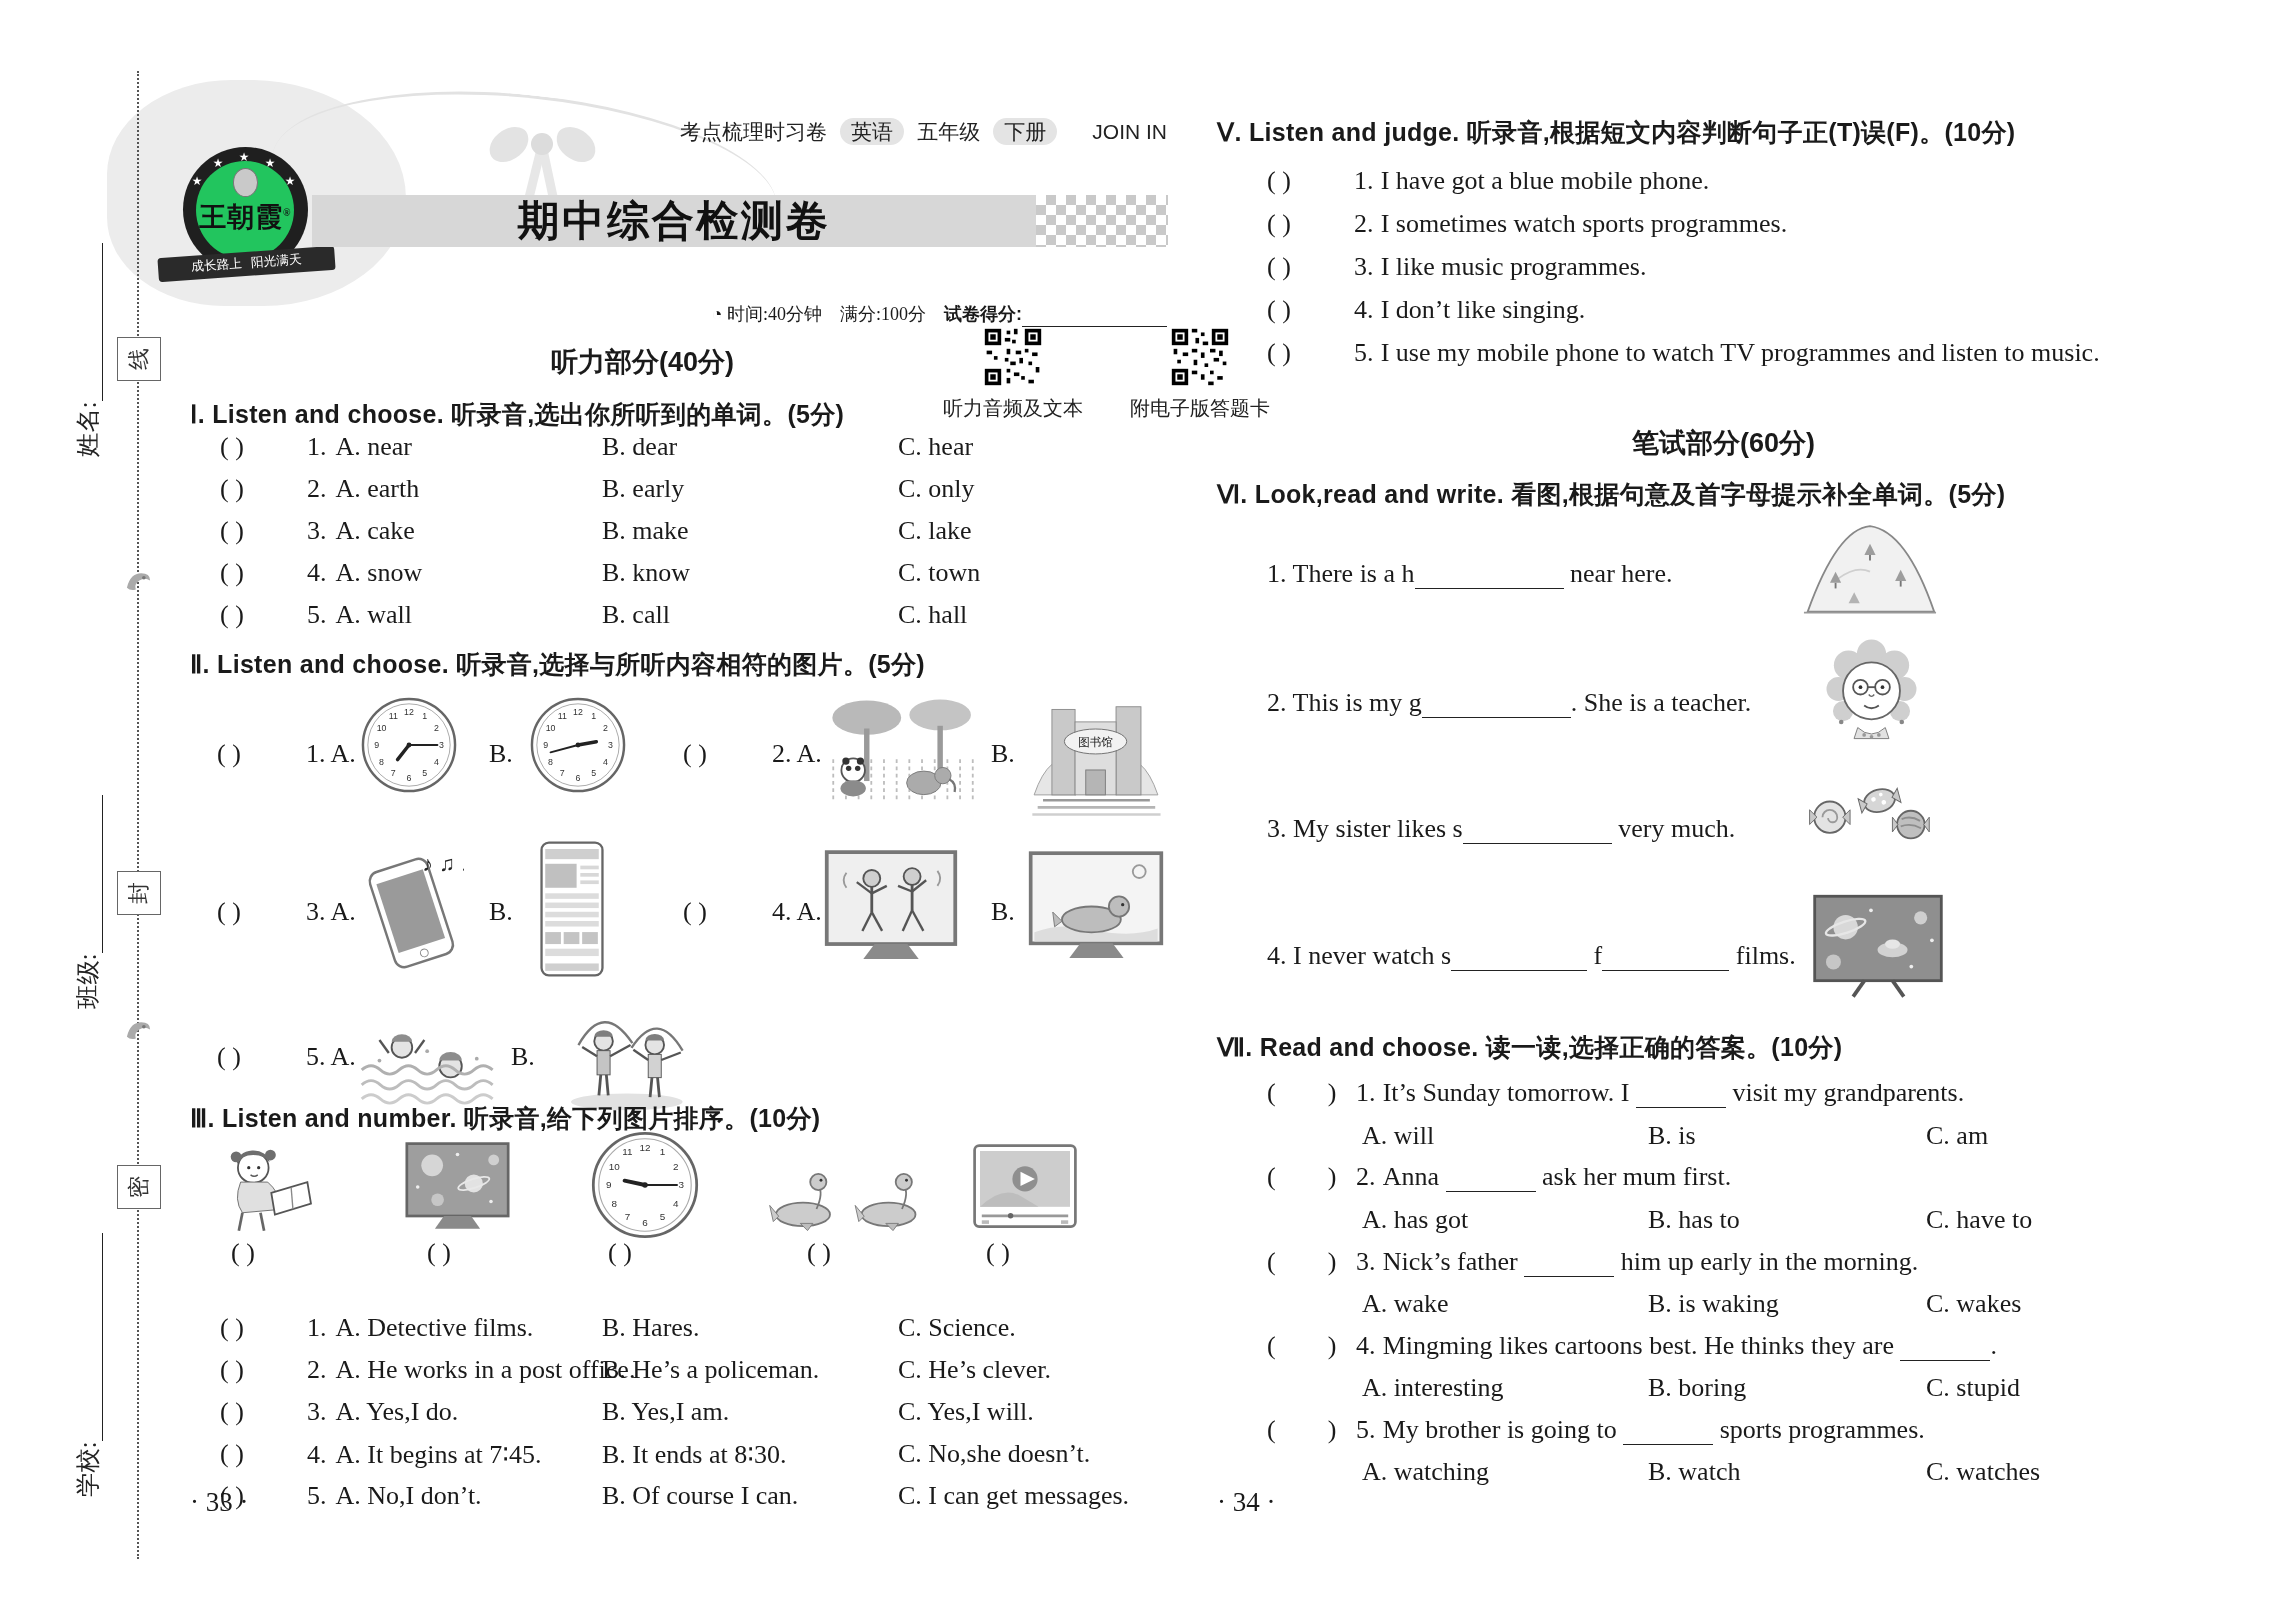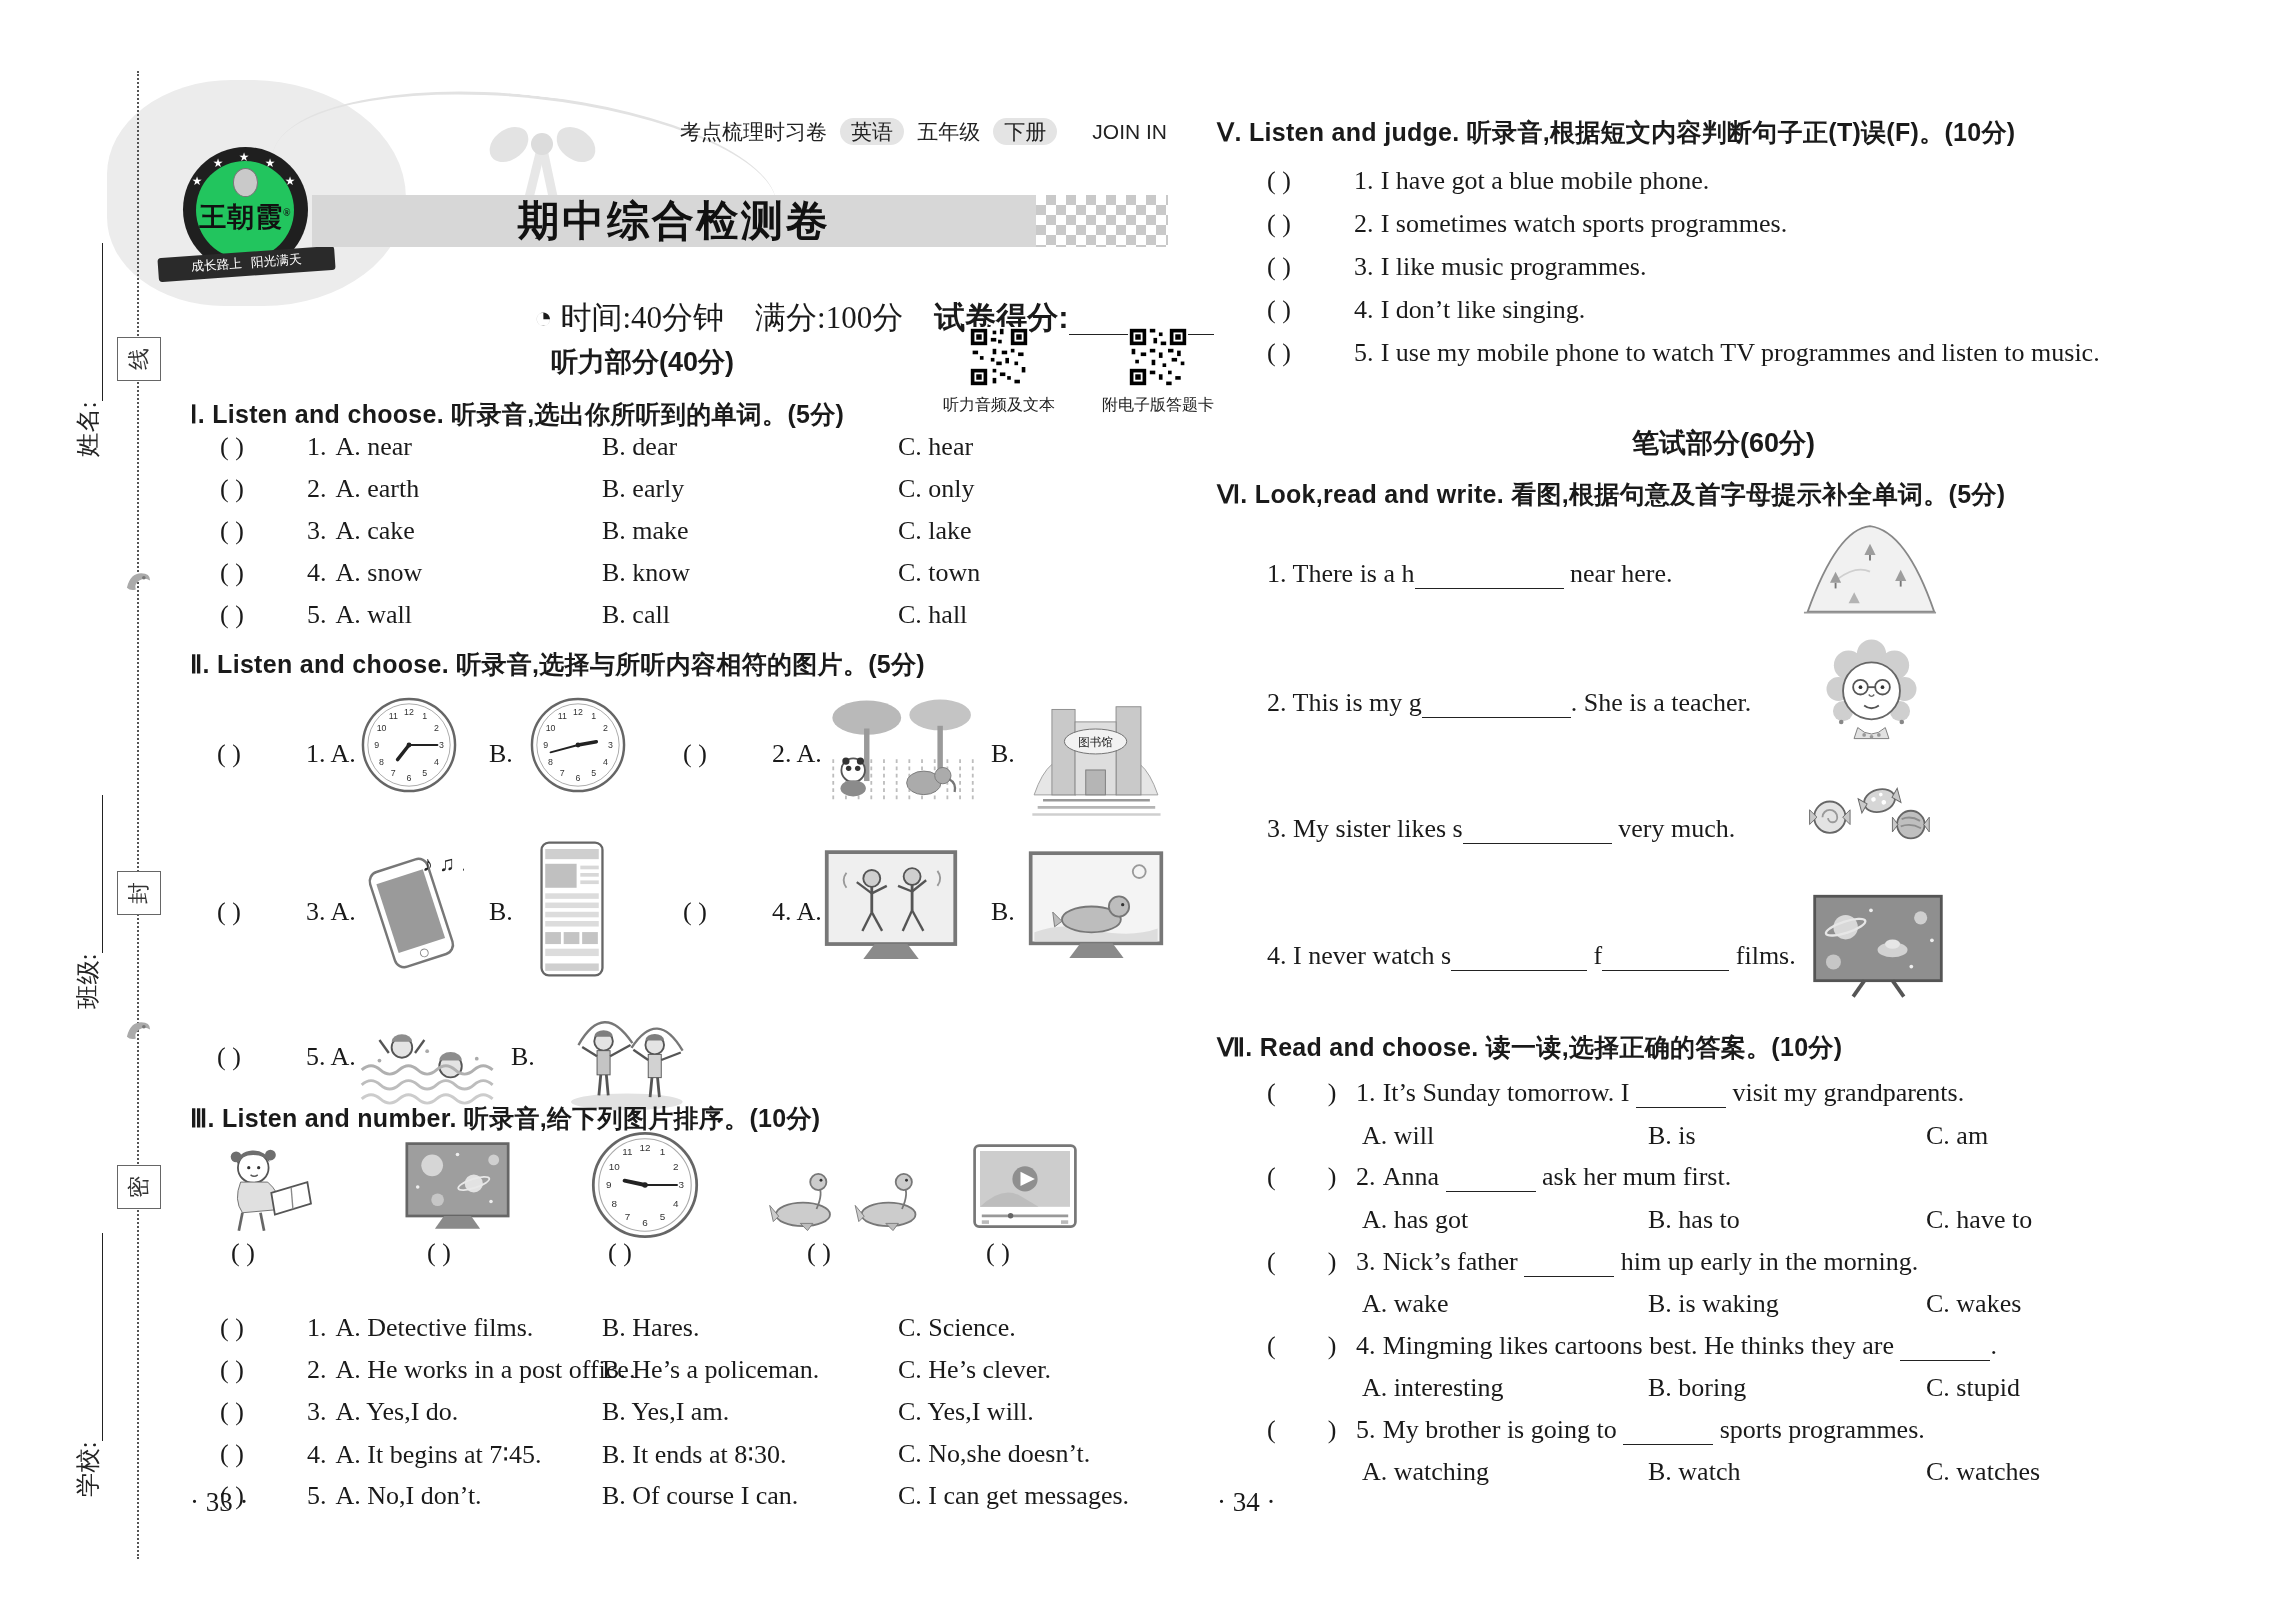--- a/index.html
+++ b/index.html
@@ -53,37 +53,37 @@
   .header-row .pill{background:#e4e4e4;border-radius:13.6px;padding:1.8px 11px;margin:0 7.2px;}
   .header-row .gap{display:inline-block;width:16.3px;}
   .title-band{position:absolute;left:122px;top:195px;width:724px;height:52px;background:#d7d7d7;
               display:flex;align-items:center;justify-content:center;}
   .title-band .t{font-family:"Liberation Sans",sans-serif;font-weight:700;font-size:42px;
                  letter-spacing:2.7px;color:#111;}
   .checker{position:absolute;left:846px;top:195px;width:132px;height:52px;
     background-image:linear-gradient(45deg,#c9c9c9 25%,transparent 25%,transparent 75%,#c9c9c9 75%),
                      linear-gradient(45deg,#c9c9c9 25%,transparent 25%,transparent 75%,#c9c9c9 75%);
     background-size:20px 20px;background-position:0 0,10px 10px;}
-  .meta-line{position:absolute;top:297px;left:344px;width:633px;text-align:right;font-size:31px;white-space:nowrap;}
+  .meta-line{position:absolute;top:297px;left:344px;width:633px;text-align:right;font-size:18px;white-space:nowrap;}
   .meta-line .score{font-family:"Liberation Sans",sans-serif;font-weight:700;}
   
   .logo{position:absolute;left:-7.2px;top:147px;width:125px;height:125px;background:#1f1f1f;border-radius:50%;}
   .logo .star{position:absolute;color:#fff;font-size:11.8px;}
   .logo-inner{position:absolute;left:13.6px;top:13.6px;width:98px;height:98px;background:#22c55e;border-radius:50%;
               display:flex;flex-direction:column;align-items:center;}
   .logo-portrait{width:23.5px;height:27px;background:#c9c9c9;border:0.9px solid #777;border-radius:50%;margin-top:7.2px;}
   .logo-name{font-weight:700;font-size:27px;letter-spacing:0.9px;color:#111;margin-top:1.8px;}
   .logo-name sup{font-size:10px;}
   .logo-ribbon{position:absolute;left:-25px;top:105px;width:177px;height:23.5px;background:#2a2a2a;color:#fff;
                transform:rotate(-4deg);display:flex;align-items:center;justify-content:center;gap:9px;
                font-family:"Liberation Sans",sans-serif;font-size:12.7px;border-radius:3.6px;}
   
   .qr-wrap{position:absolute;left:753px;top:327px;display:flex;gap:47px;}
   .qr-item{text-align:center;}
-  .qr-label{font-size:16px;margin-top:3.6px;color:#222;white-space:nowrap;}
+  .qr-label{font-size:20px;margin-top:3.6px;color:#222;white-space:nowrap;}
   
   .pic{position:absolute;}
   .plabel{position:absolute;font-size:26px;white-space:nowrap;}
   .footer{position:absolute;width:100%;text-align:left;font-size:27px;top:1487px;}
   svg text{font-family:"Liberation Sans",sans-serif;}
 </style>
 </head>
 <body>
 
 <div class="canvas">

